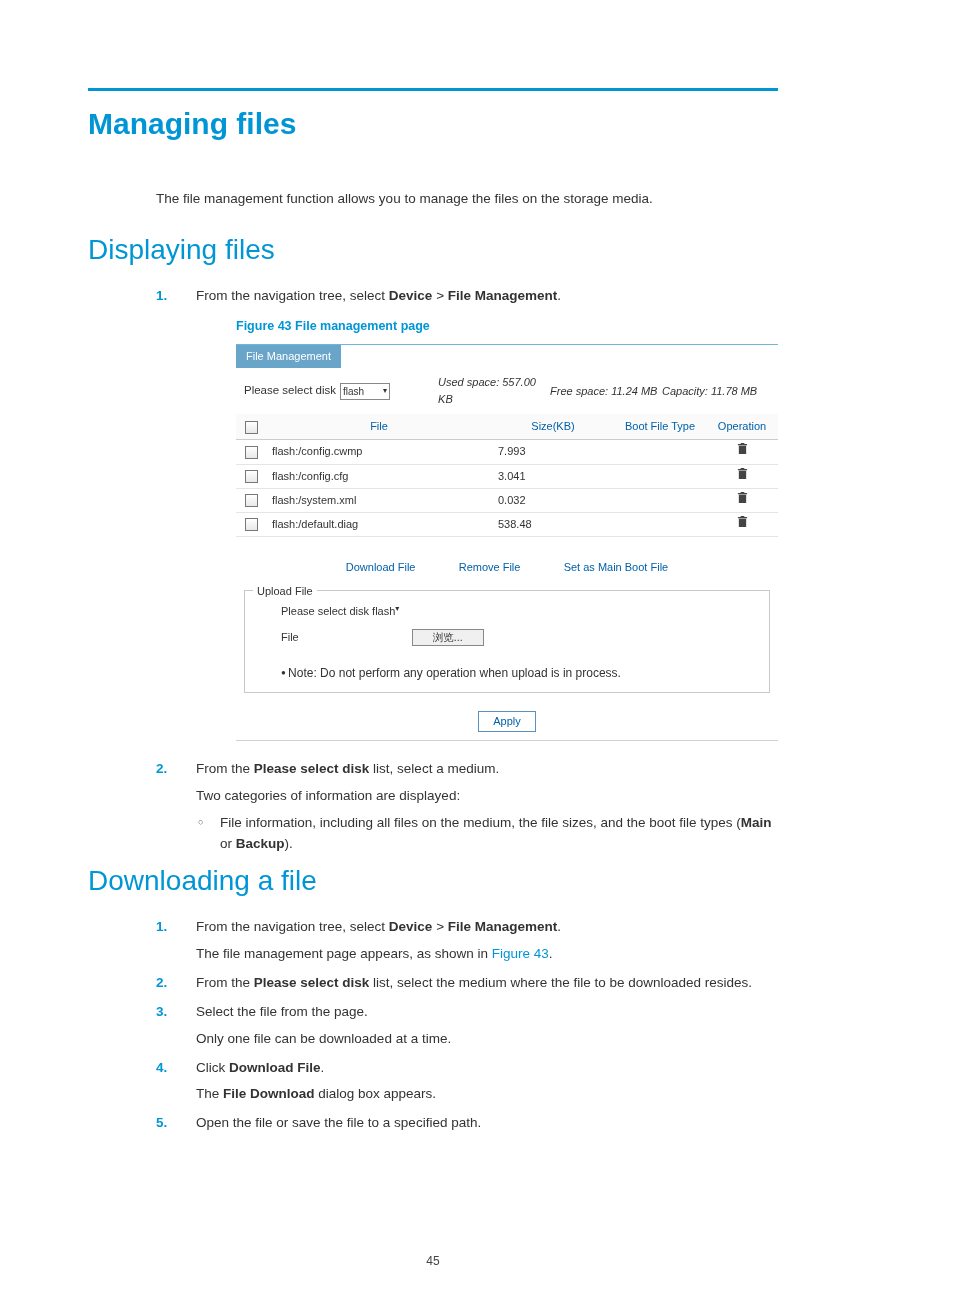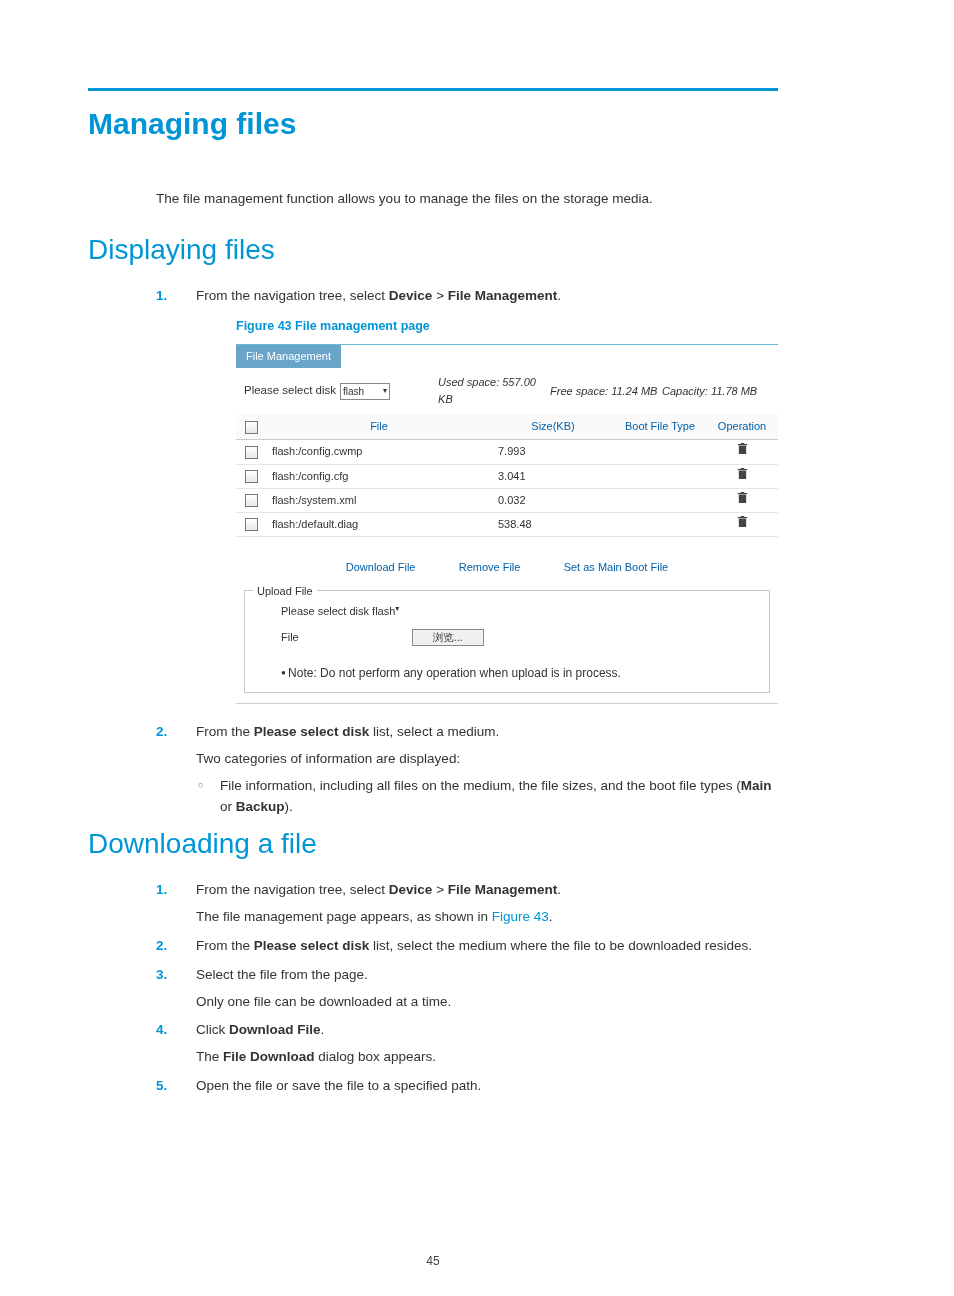--- a/index.html
+++ b/index.html
@@ -305,20 +305,23 @@
               <span class="selbox caret" style="display:inline-flex;">
                   <span>flash</span>
                 </span>
             </div>
             <div class="row">
               <span>File</span>
               <span class="browse-btn">浏览...</span>
             </div>
             <div class="note">Note: Do not perform any operation when upload is in process.</div>
           </div>
+          <div class="apply-wrap">
+            <span class="apply-btn">Apply</span>
+          </div>
         </div>
       </li>
 
       <li>
         <span class="num">2.</span>
         <span>From the </span><b>Please select disk</b><span> list, select a medium.</span>
         <div class="subtext">Two categories of information are displayed:</div>
         <ul class="bullets">
           <li>
             <span>File information, including all files on the medium, the file sizes, and the boot file types (</span><b>Main</b><span> or </span><b>Backup</b><span>).</span>

